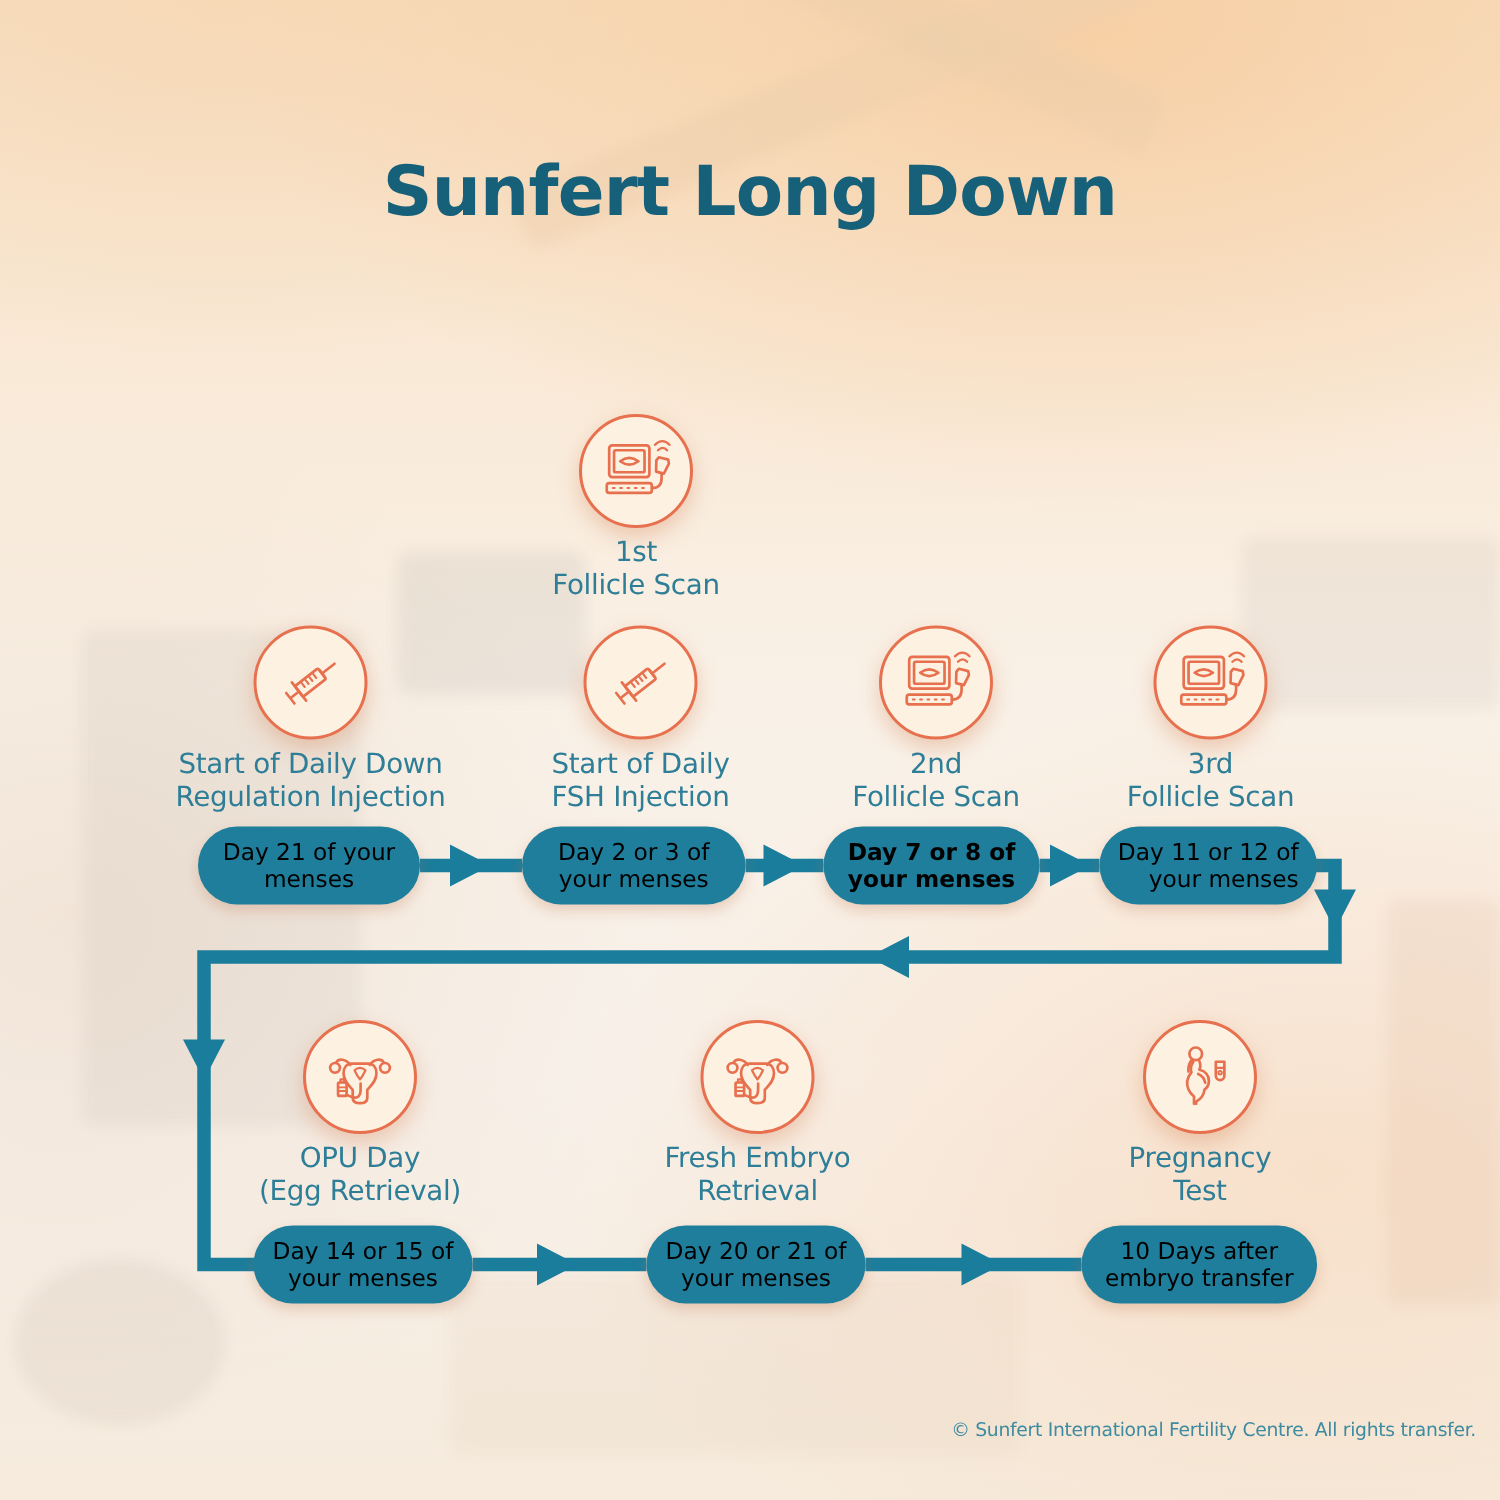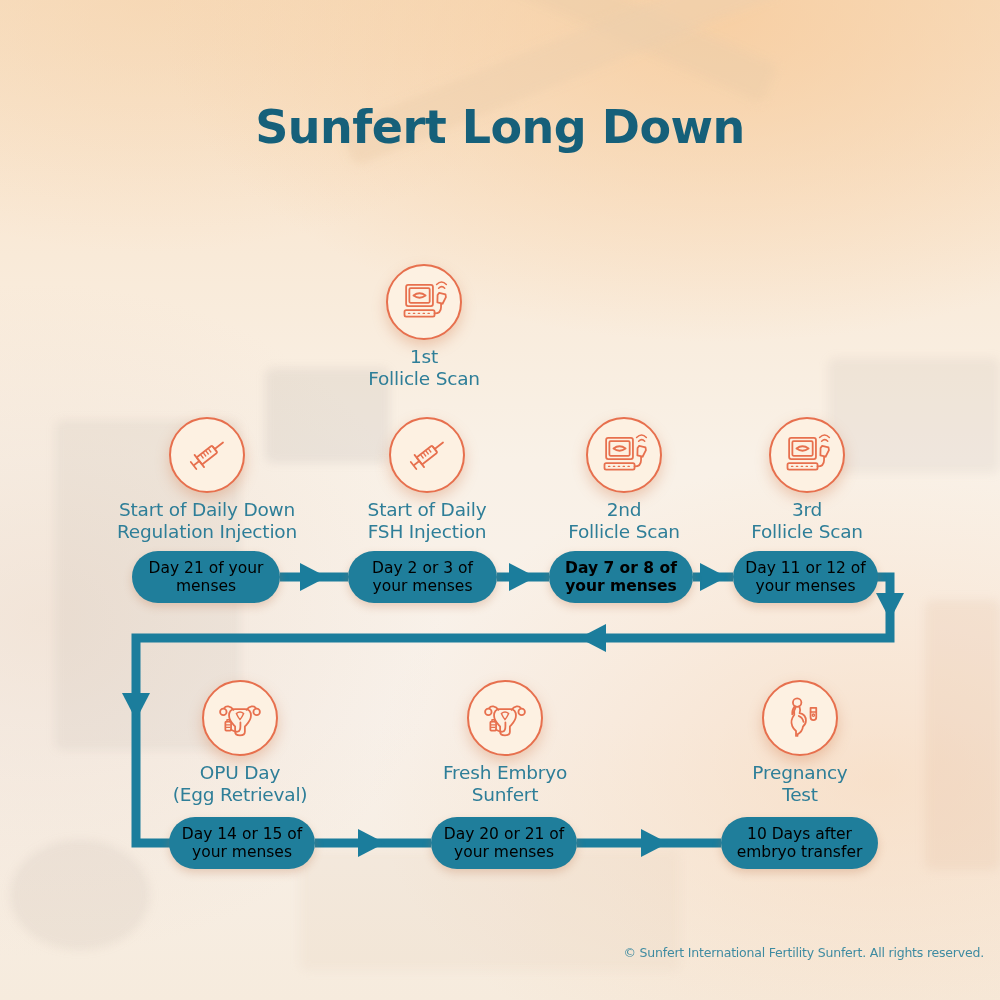--- a/index.html
+++ b/index.html
@@ -140,21 +140,21 @@
       <polygon points="509,563 509,591 536,577"></polygon>
       <polygon points="700,563 700,591 727,577"></polygon>
       <polygon points="876,593 904,593 890,620"></polygon>
       <polygon points="606,624 606,652 579,638"></polygon>
       <polygon points="122,693 150,693 136,720"></polygon>
       <polygon points="358,829 358,857 385,843"></polygon>
       <polygon points="641,829 641,857 668,843"></polygon>
     </g>
   </svg>
 
-  <div class="step" style="left:309px;top:264px;width:230px;">
+  <div class="step" style="left:309px;top:276px;width:230px;">
     <div class="icon-circle">
       <svg class="ico">
           <use href="#sym-ultrasound"></use>
         </svg>
     </div>
     <div class="step-label">
       <span>1st</span><br>
       <span>Follicle Scan</span>
     </div>
   </div>
@@ -212,21 +212,21 @@
     <span>menses</span></div>
   </div>
   <div class="pill" style="left:348px;top:551px;width:149px;">
     <div><span>Day 2 or 3 of</span><br>
     <span>your menses</span></div>
   </div>
   <div class="pill" style="left:549px;top:551px;width:144px;font-weight:bold;">
     <div><span>Day 7 or 8 of</span><br>
     <span>your menses</span></div>
   </div>
-  <div class="pill" style="left:733px;top:551px;width:145px;">
+  <div class="pill" style="left:733px;top:551px;width:145px;text-align:right;">
     <div><span>Day 11 or 12 of</span><br>
     <span>your menses</span></div>
   </div>
 
   <div class="step" style="left:125px;top:680px;width:230px;text-align:center;">
     <div class="icon-circle">
       <svg class="ico">
           <use href="#sym-uterus"></use>
         </svg>
     </div>
@@ -237,21 +237,21 @@
   </div>
 
   <div class="step" style="left:390px;top:680px;width:230px;">
     <div class="icon-circle">
       <svg class="ico">
           <use href="#sym-uterus"></use>
         </svg>
     </div>
     <div class="step-label">
       <span>Fresh Embryo</span><br>
-      <span>Sunfert</span>
+      <span>Retrieval</span>
     </div>
   </div>
 
   <div class="step" style="left:685px;top:680px;width:230px;">
     <div class="icon-circle">
       <svg class="ico">
           <use href="#sym-pregnancy"></use>
         </svg>
     </div>
     <div class="step-label">
@@ -266,15 +266,15 @@
   </div>
   <div class="pill" style="left:431px;top:817px;width:146px;">
     <div><span>Day 20 or 21 of</span><br>
     <span>your menses</span></div>
   </div>
   <div class="pill" style="left:721px;top:817px;width:157px;">
     <div><span>10 Days after</span><br>
     <span>embryo transfer</span></div>
   </div>
 
-  <div class="footer">© Sunfert International Fertility Sunfert. All rights reserved.</div>
+  <div class="footer">© Sunfert International Fertility Centre. All rights transfer.</div>
 
 </div>
 
 </body></html>

